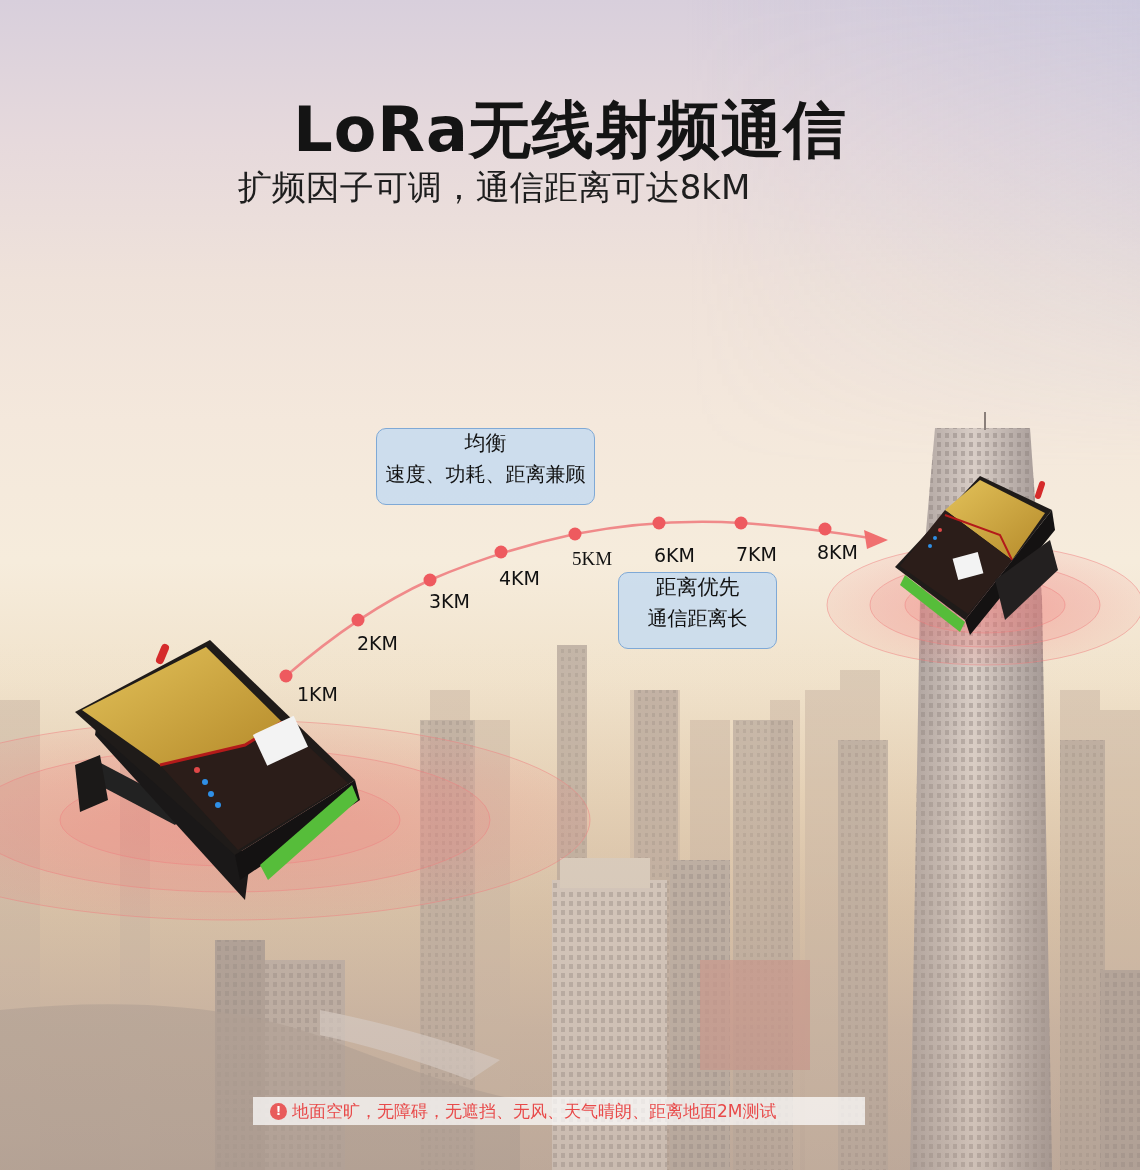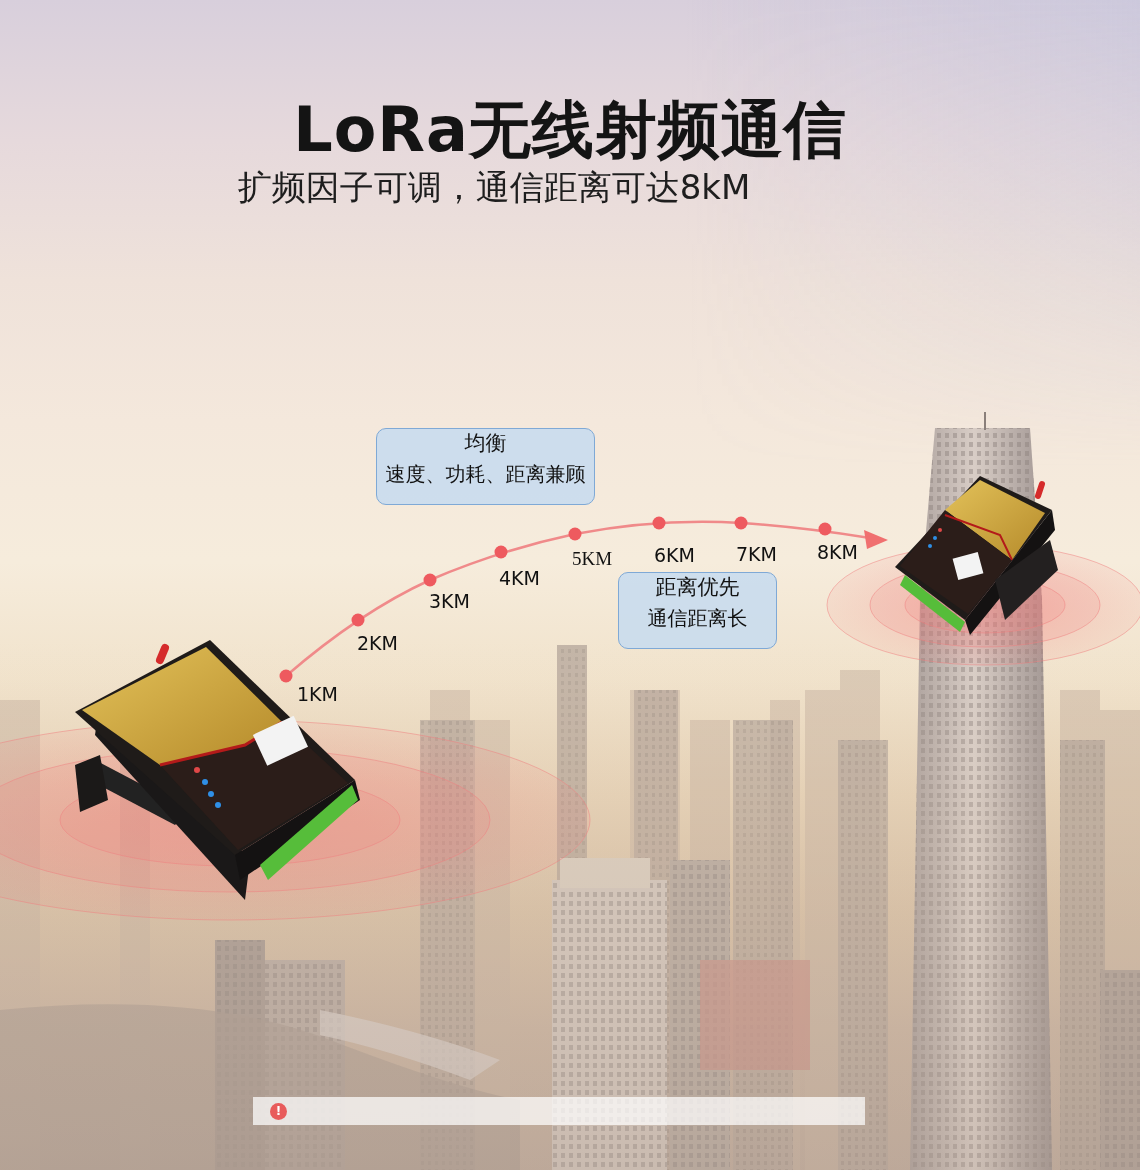--- a/index.html
+++ b/index.html
@@ -187,14 +187,15 @@
     <div class="h">均衡</div>
     <div class="s">速度、功耗、距离兼顾</div>
   </div>
   <div class="info-box" style="left:618px;top:572px;width:157px;height:75px;">
     <div class="h">距离优先</div>
     <div class="s">通信距离长</div>
   </div>
 
   <div class="notice">
     <span class="bang">!</span>
+    <span>地面空旷，无障碍，无遮挡、无风、天气晴朗、距离地面2M测试</span>
   </div>
 </div>
 
 </body></html>

